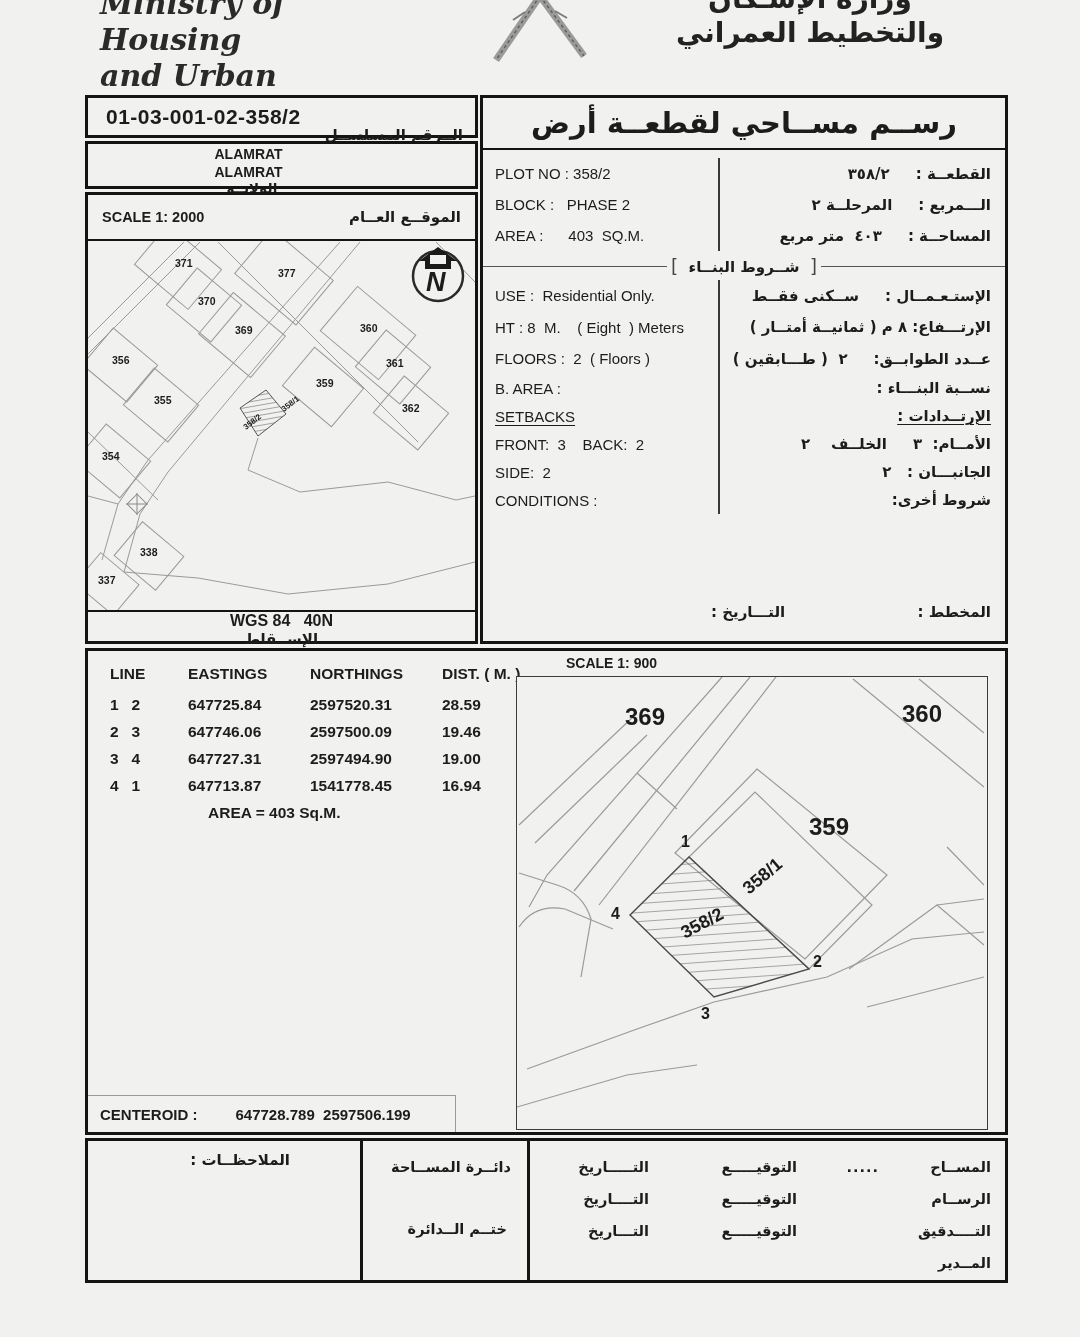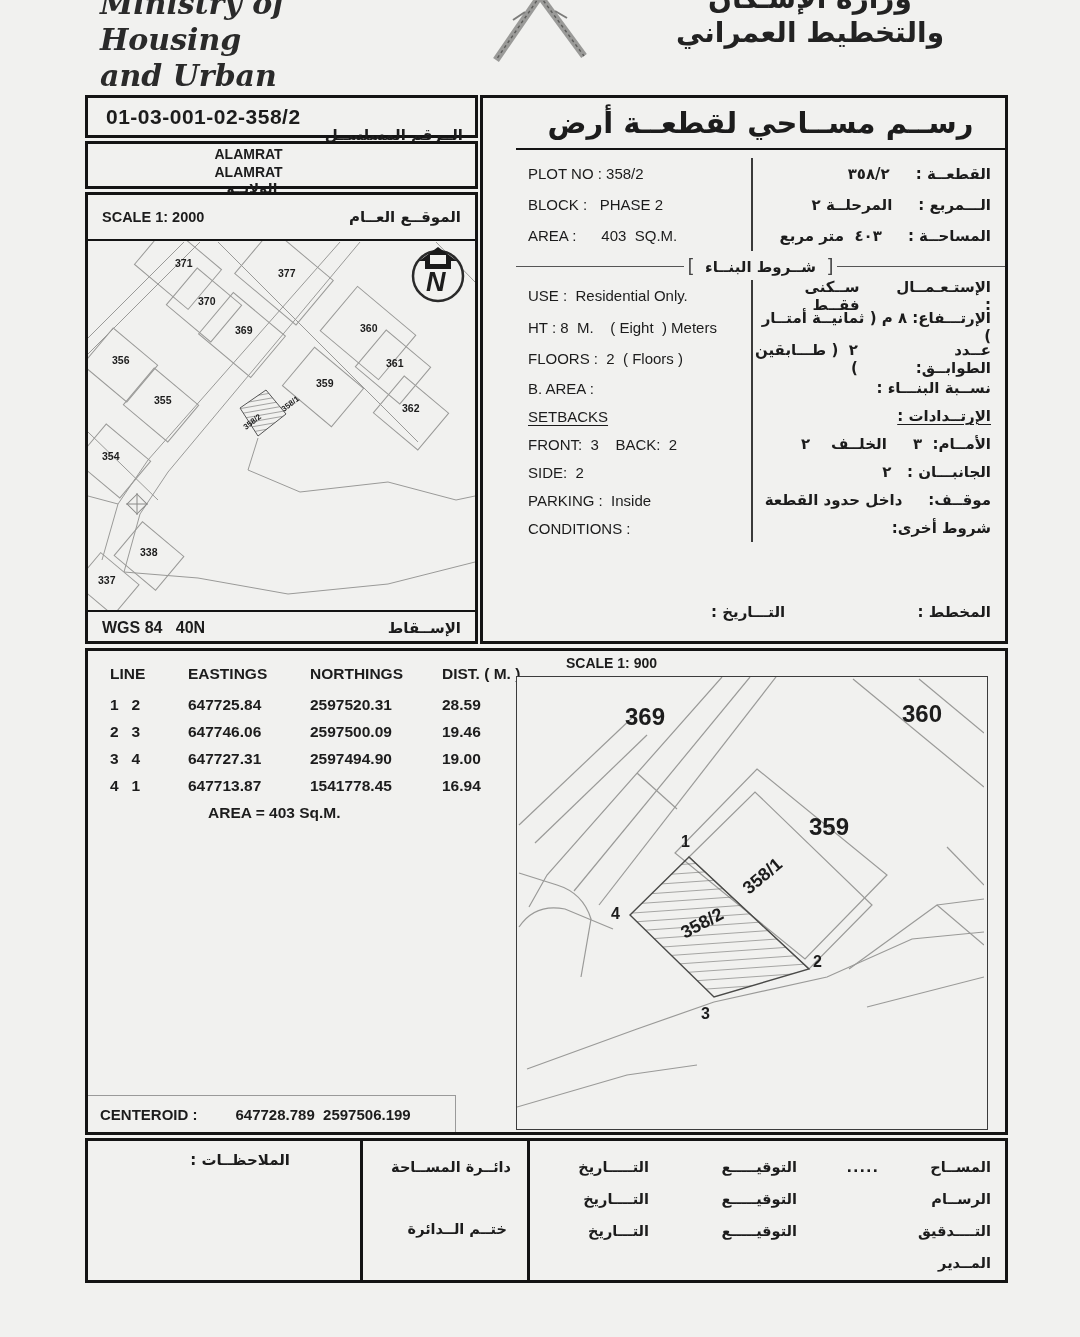--- a/index.html
+++ b/index.html
@@ -21,21 +21,21 @@
   .serial-box{left:85px;top:95px;width:393px;height:43px;display:flex;align-items:center;justify-content:space-between;padding:0 12px 0 18px;}
   .serial-val{font-size:21px;letter-spacing:.5px;}
   .serial-lbl{font-size:15px;margin-top:37px;}
   .mapref-box{left:85px;top:141px;width:393px;height:48px;display:flex;align-items:center;padding:2px 8px 2px 14px;flex-direction:column;}
   .mapref-vals{width:140px;display:flex;flex-direction:column;gap:2px;font-size:14px;}
   .mapref-mids{flex:1;display:flex;flex-direction:column;gap:2px;font-size:13.5px;text-align:left;padding-left:4px;}
   .mapref-lbl{width:92px;font-size:13.5px;}
   
   .locmap-box{left:85px;top:192px;width:393px;height:452px;padding:0;}
   .locmap-head{height:44px;border-bottom:2px solid #141414;display:flex;align-items:center;justify-content:space-between;padding:0 14px;}
-  .locmap-foot{height:32px;border-top:2px solid #141414;display:flex;align-items:center;justify-content:space-between;padding:0 14px;}
+  .locmap-foot{height:32px;border-top:2px solid #141414;display:flex;align-items:center;justify-content:space-between;padding:0 22px;flex-direction:column;}
   .scale-lbl{font-size:14.5px;font-weight:700;}
   .head-ar{font-size:15px;}
   .locmap-svg{display:block;width:387px;height:369px;}
   .north-wrap{position:absolute;right:8px;top:50px;width:58px;height:58px;}
   
   .rpanel{left:480px;top:95px;width:528px;height:549px;padding:0;}
   .rp-title{height:50px;border-bottom:2px solid #141414;display:flex;align-items:center;justify-content:center;font-size:29px;}
   .rp-sub{height:37px;border-bottom:3px solid #141414;display:flex;align-items:center;justify-content:center;font-size:19px;}
   .rp-row{display:flex;align-items:center;}
   .rp-en{width:237px;padding-left:12px;font-size:15px;box-sizing:border-box;align-self:stretch;display:flex;align-items:center;}
@@ -186,21 +186,21 @@
       <text x="17" y="46" font-size="27" font-weight="bold" font-style="italic">N</text>
     </svg>
   </div>
 
   <div class="locmap-foot">
     <span class="scale-lbl" style="font-size:16px">WGS 84&nbsp;&nbsp;&nbsp;40N</span>
     <span class="head-ar ar">الإســقاط</span>
   </div>
 </div>
 
-<div class="abs box rpanel" style="position:absolute;padding-left:33px;">
+<div class="abs box rpanel" style="position:absolute;">
   <div class="rp-title ar">رســم مســاحي لقطعــة أرض</div>
 
   <div class="rp-row rp-div" style="height:31px;margin-top:8px">
     <div class="rp-en">PLOT NO : 358/2</div>
     <div class="rp-ar">
         <span>القطعــة :</span>
         <span class="val">٣٥٨/٢</span>
       </div>
   </div>
   <div class="rp-row rp-div" style="height:31px">
@@ -263,27 +263,20 @@
   <div class="rp-row rp-div" style="height:28px">
     <div class="rp-en">FRONT:&nbsp;&nbsp;3&nbsp;&nbsp;&nbsp;&nbsp;BACK:&nbsp;&nbsp;2</div>
     <div class="rp-ar">
         <span>الأمــام:&nbsp;&nbsp;٣&nbsp;&nbsp;&nbsp;&nbsp;&nbsp;الخلــف&nbsp;&nbsp;&nbsp;&nbsp;٢</span>
       </div>
   </div>
   <div class="rp-row rp-div" style="height:28px">
     <div class="rp-en">SIDE:&nbsp;&nbsp;2</div>
     <div class="rp-ar">
         <span>الجانبـــان :&nbsp;&nbsp;&nbsp;٢</span>
-      </div>
-  </div>
-  <div class="rp-row rp-div" style="height:28px">
-    <div class="rp-en">PARKING :&nbsp;&nbsp;Inside</div>
-    <div class="rp-ar">
-        <span>موقــف:</span>
-        <span class="val">داخل حدود القطعة</span>
       </div>
   </div>
   <div class="rp-row rp-div" style="height:28px">
     <div class="rp-en">CONDITIONS :</div>
     <div class="rp-ar">
         <span>شروط أخرى:</span>
       </div>
   </div>
 
   <div class="rp-bottom">

